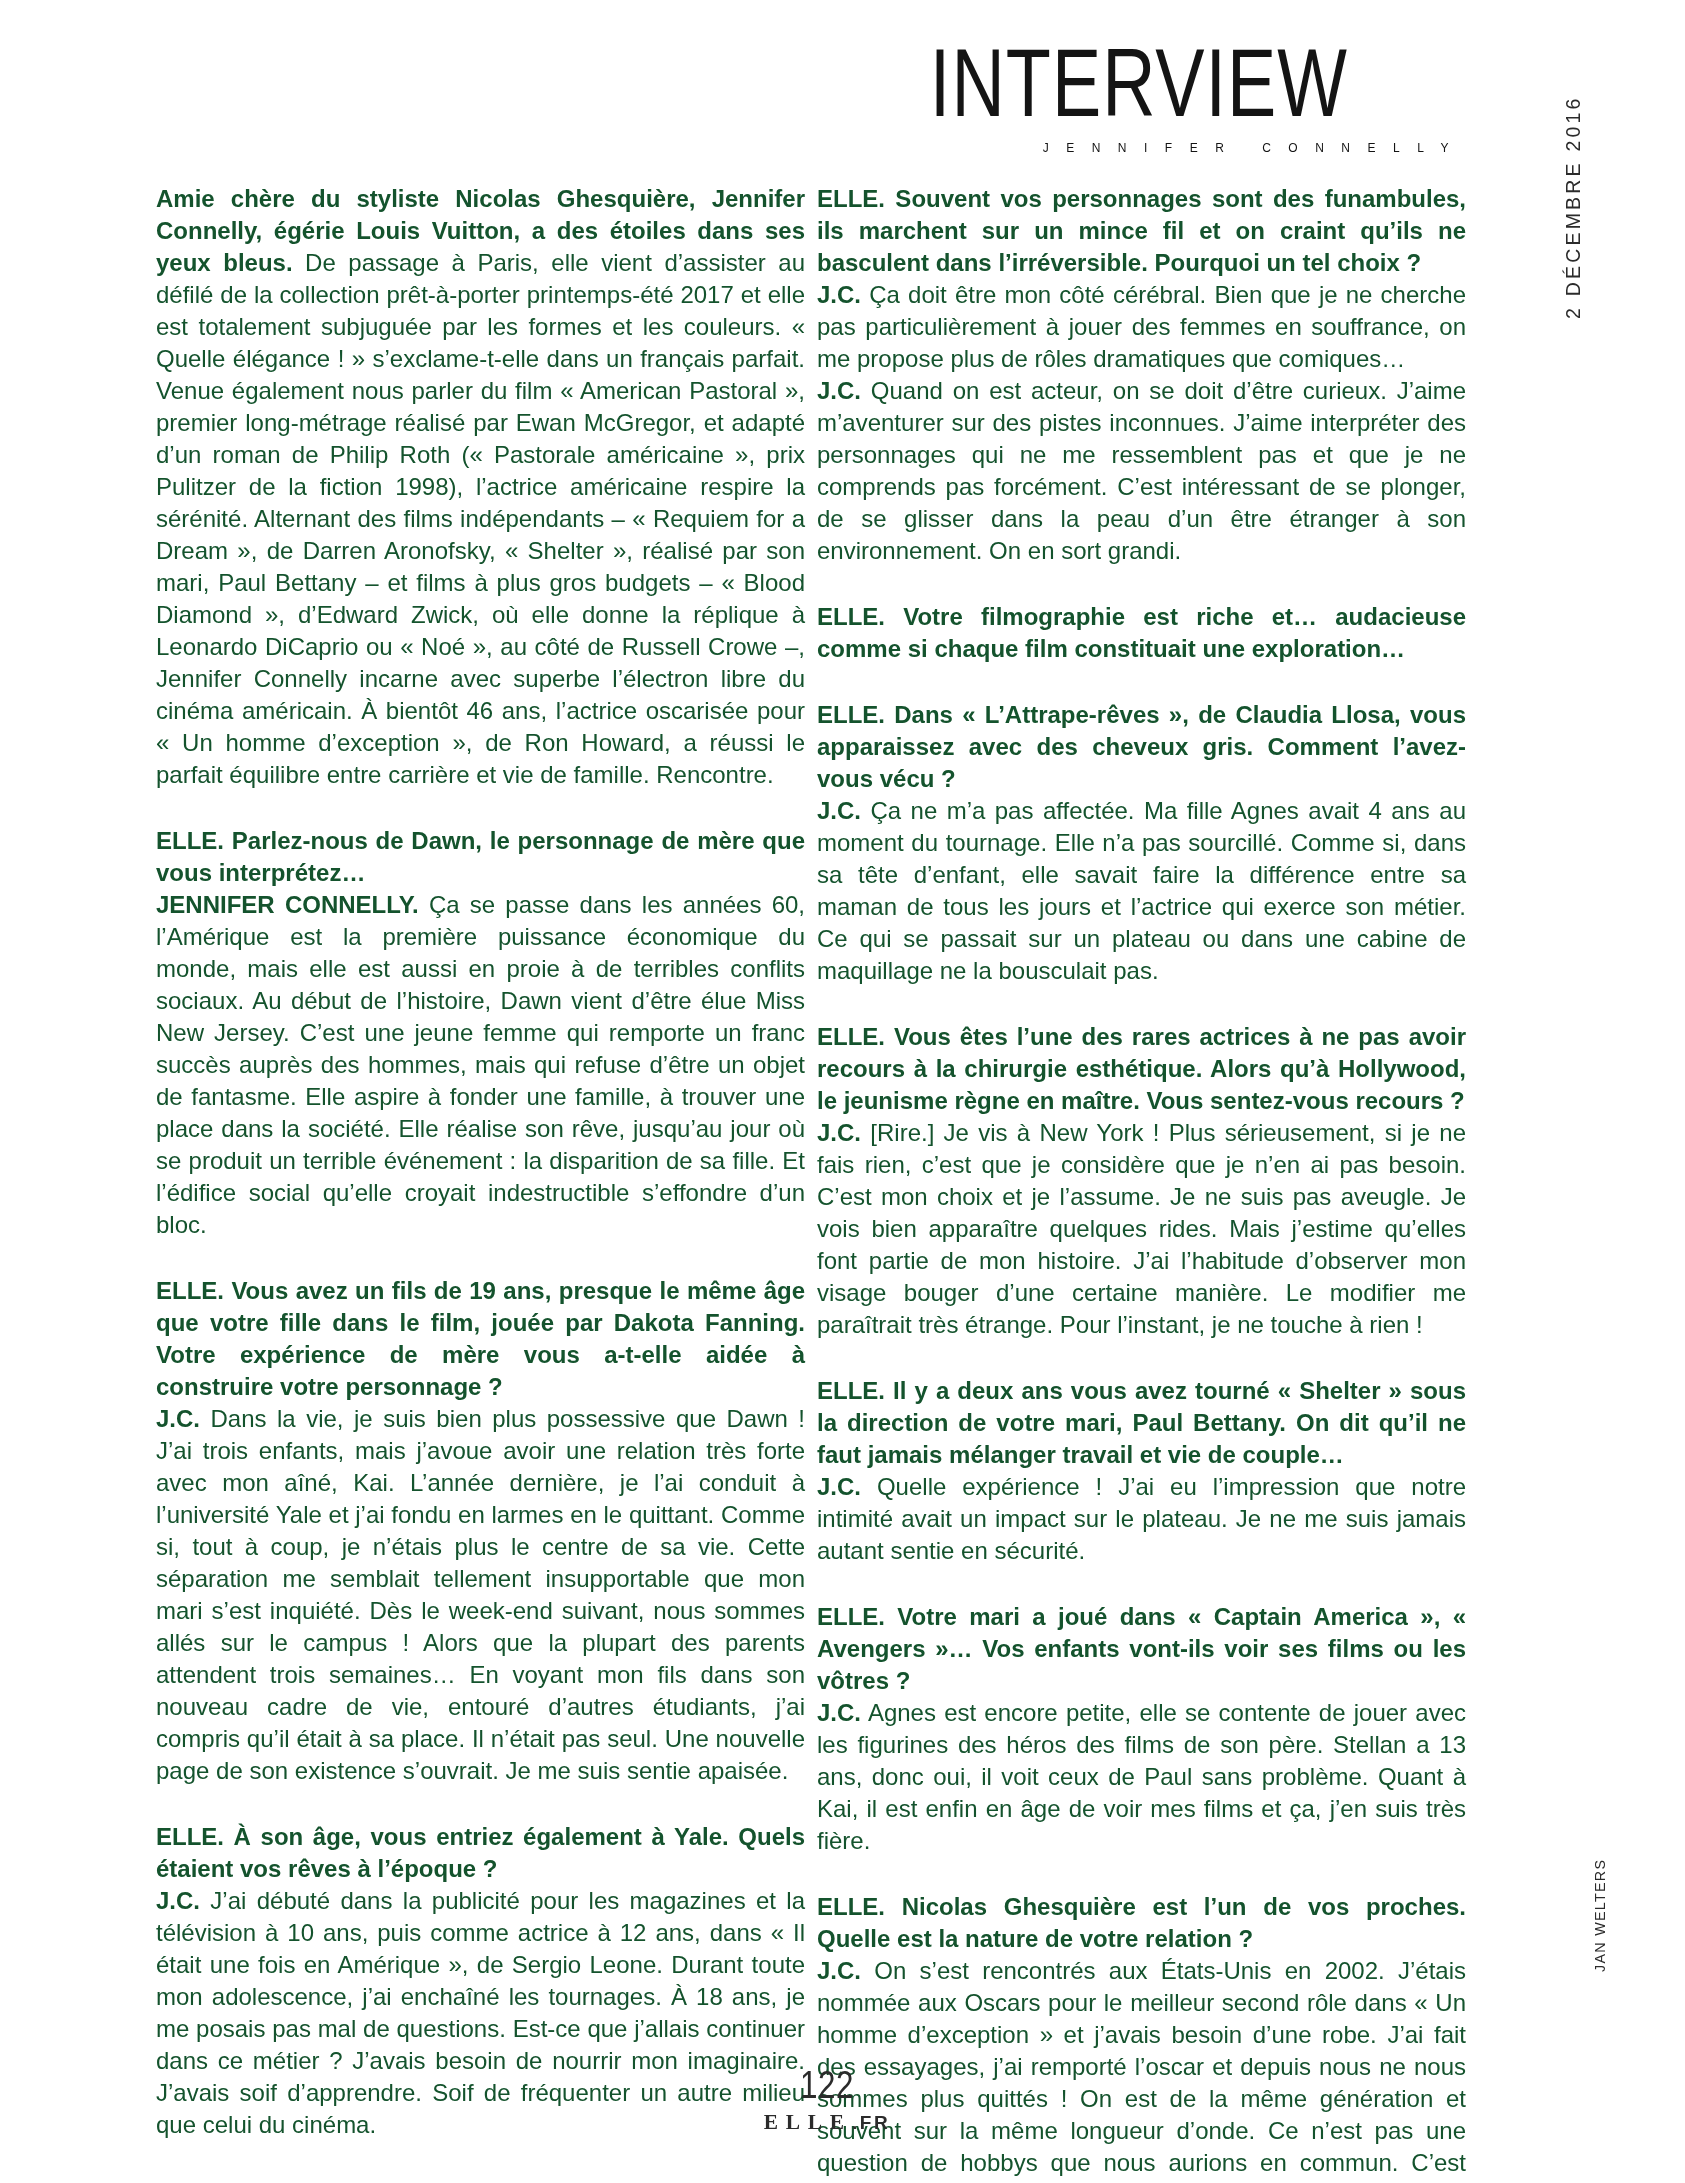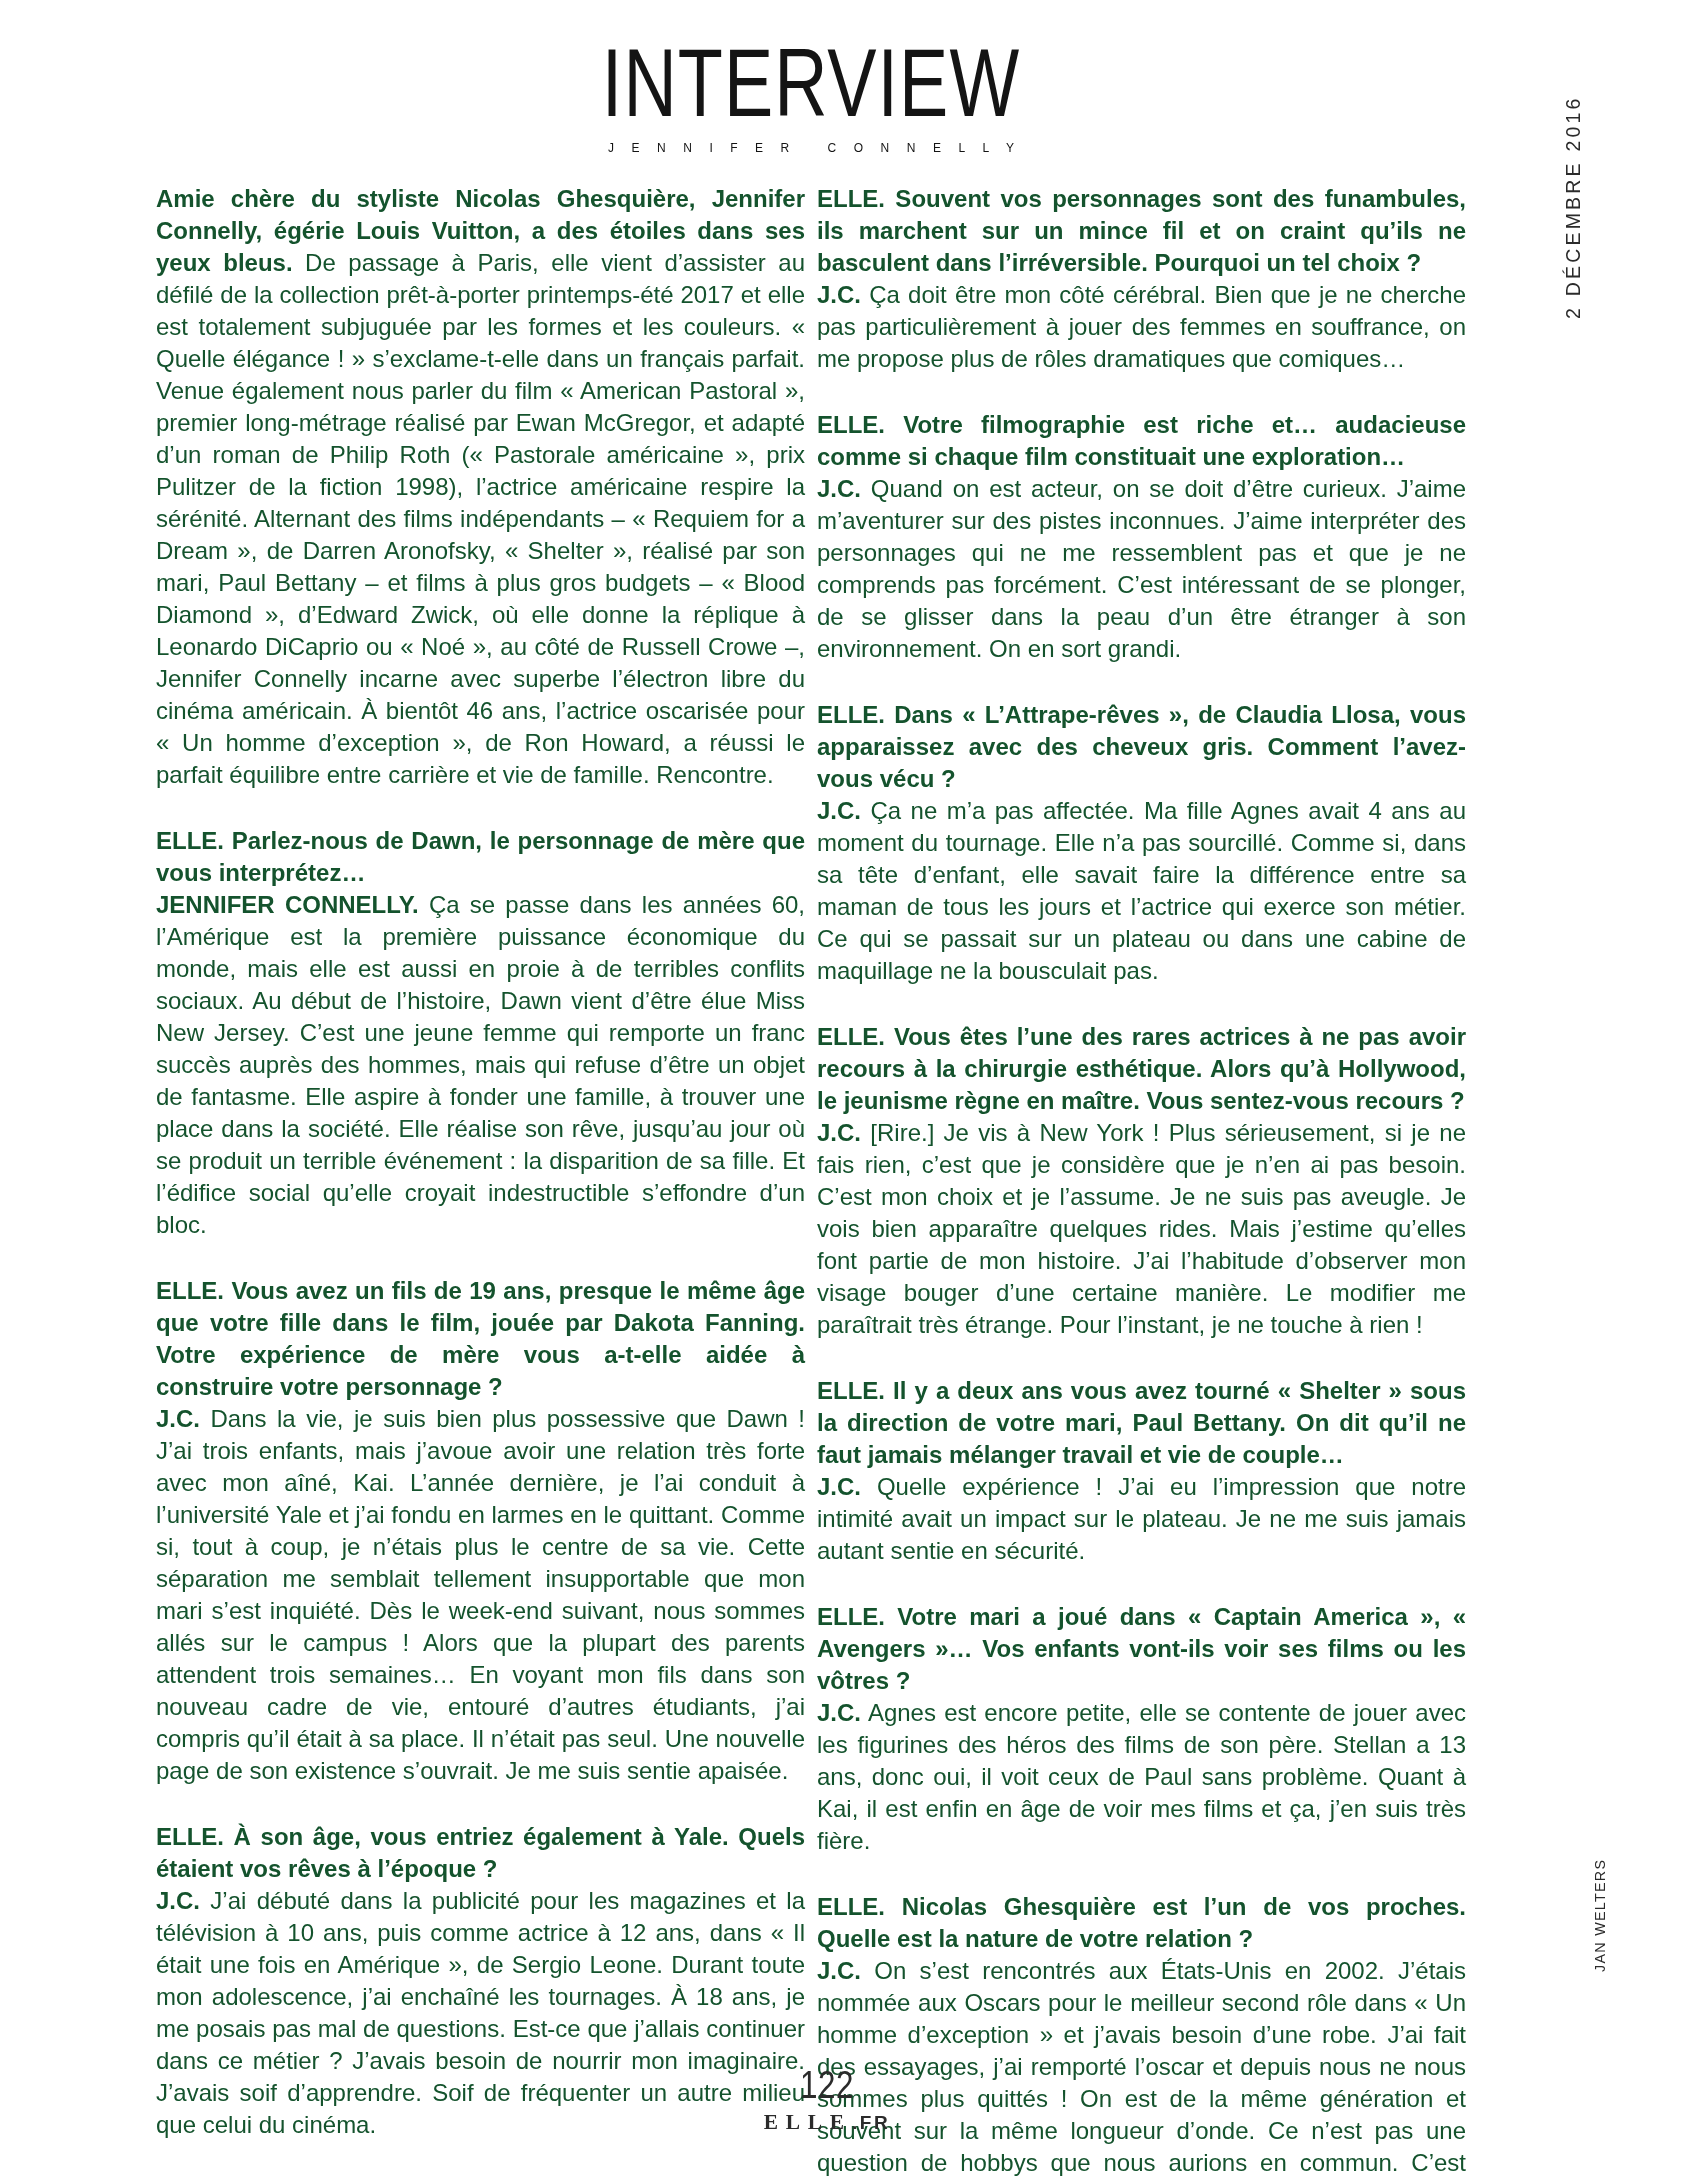--- a/index.html
+++ b/index.html
@@ -1,21 +1,21 @@
 <!DOCTYPE html>
 <html style="font-size:10.4px"><head>
 <meta charset="utf-8">
 <style>
   html,body{margin:0;padding:0;}
   body{
     width:1685px;height:2183px;position:relative;background:#ffffff;
     font-family:"Liberation Sans", sans-serif;color:#1c1c1c;
     -webkit-font-smoothing:antialiased;
   }
-  .header{position:absolute;top:34px;left:156px;width:1310px;text-align:center;}
+  .header{position:absolute;top:34px;left:156px;width:1310px;text-align:right;}
   .title{
     font-size:90px;line-height:1;font-weight:400;letter-spacing:1.3px;
     transform:scale(0.82,1.08);transform-origin:center top;color:#141414;
   }
   .subtitle{
     margin-top:17px;font-size:12px;font-weight:400;letter-spacing:17.5px;
     color:#141414;text-indent:17.5px;
   }
   .col{position:absolute;top:183px;width:649px;}
   .col-left{left:156px;}
@@ -54,22 +54,22 @@
 
   <p class="body question">ELLE. À son âge, vous entriez également à Yale. Quels étaient vos rêves à l’époque ?</p>
   <p class="body answer"><span class="spk">J.C.</span><span> J’ai débuté dans la publicité pour les magazines et la télévision à 10 ans, puis comme actrice à 12 ans, dans « Il était une fois en Amérique », de Sergio Leone. Durant toute mon adolescence, j’ai enchaîné les tournages. À 18 ans, je me posais pas mal de questions. Est-ce que j’allais continuer dans ce métier ? J’avais besoin de nourrir mon imaginaire. J’avais soif d’apprendre. Soif de fréquenter un autre milieu que celui du cinéma.</span></p>
 
 </div>
 
 <div class="col col-right">
   <p class="body question first">ELLE. Souvent vos personnages sont des funambules, ils marchent sur un mince fil et on craint qu’ils ne basculent dans l’irréversible. Pourquoi un tel choix ?</p>
   <p class="body answer"><span class="spk">J.C.</span><span> Ça doit être mon côté cérébral. Bien que je ne cherche pas particulièrement à jouer des femmes en souffrance, on me propose plus de rôles dramatiques que comiques…</span></p>
 
+  <p class="body answer"><span class="spk">J.C.</span><span> Quand on est acteur, on se doit d’être curieux. J’aime m’aventurer sur des pistes inconnues. J’aime interpréter des personnages qui ne me ressemblent pas et que je ne comprends pas forcément. C’est intéressant de se plonger, de se glisser dans la peau d’un être étranger à son environnement. On en sort grandi.</span></p>
   <p class="body question">ELLE. Votre filmographie est riche et… audacieuse comme si chaque film constituait une exploration…</p>
-  <p class="body answer"><span class="spk">J.C.</span><span> Quand on est acteur, on se doit d’être curieux. J’aime m’aventurer sur des pistes inconnues. J’aime interpréter des personnages qui ne me ressemblent pas et que je ne comprends pas forcément. C’est intéressant de se plonger, de se glisser dans la peau d’un être étranger à son environnement. On en sort grandi.</span></p>
 
   <p class="body question">ELLE. Dans « L’Attrape-rêves », de Claudia Llosa, vous apparaissez avec des cheveux gris. Comment l’avez-vous vécu ?</p>
   <p class="body answer"><span class="spk">J.C.</span><span> Ça ne m’a pas affectée. Ma fille Agnes avait 4 ans au moment du tournage. Elle n’a pas sourcillé. Comme si, dans sa tête d’enfant, elle savait faire la différence entre sa maman de tous les jours et l’actrice qui exerce son métier. Ce qui se passait sur un plateau ou dans une cabine de maquillage ne la bousculait pas.</span></p>
 
   <p class="body question">ELLE. Vous êtes l’une des rares actrices à ne pas avoir recours à la chirurgie esthétique. Alors qu’à Hollywood, le jeunisme règne en maître. Vous sentez-vous recours ?</p>
   <p class="body answer"><span class="spk">J.C.</span><span> [Rire.] Je vis à New York ! Plus sérieusement, si je ne fais rien, c’est que je considère que je n’en ai pas besoin. C’est mon choix et je l’assume. Je ne suis pas aveugle. Je vois bien apparaître quelques rides. Mais j’estime qu’elles font partie de mon histoire. J’ai l’habitude d’observer mon visage bouger d’une certaine manière. Le modifier me paraîtrait très étrange. Pour l’instant, je ne touche à rien !</span></p>
 
   <p class="body question">ELLE. Il y a deux ans vous avez tourné « Shelter » sous la direction de votre mari, Paul Bettany. On dit qu’il ne faut jamais mélanger travail et vie de couple…</p>
   <p class="body answer"><span class="spk">J.C.</span><span> Quelle expérience ! J’ai eu l’impression que notre intimité avait un impact sur le plateau. Je ne me suis jamais autant sentie en sécurité.</span></p>
 

